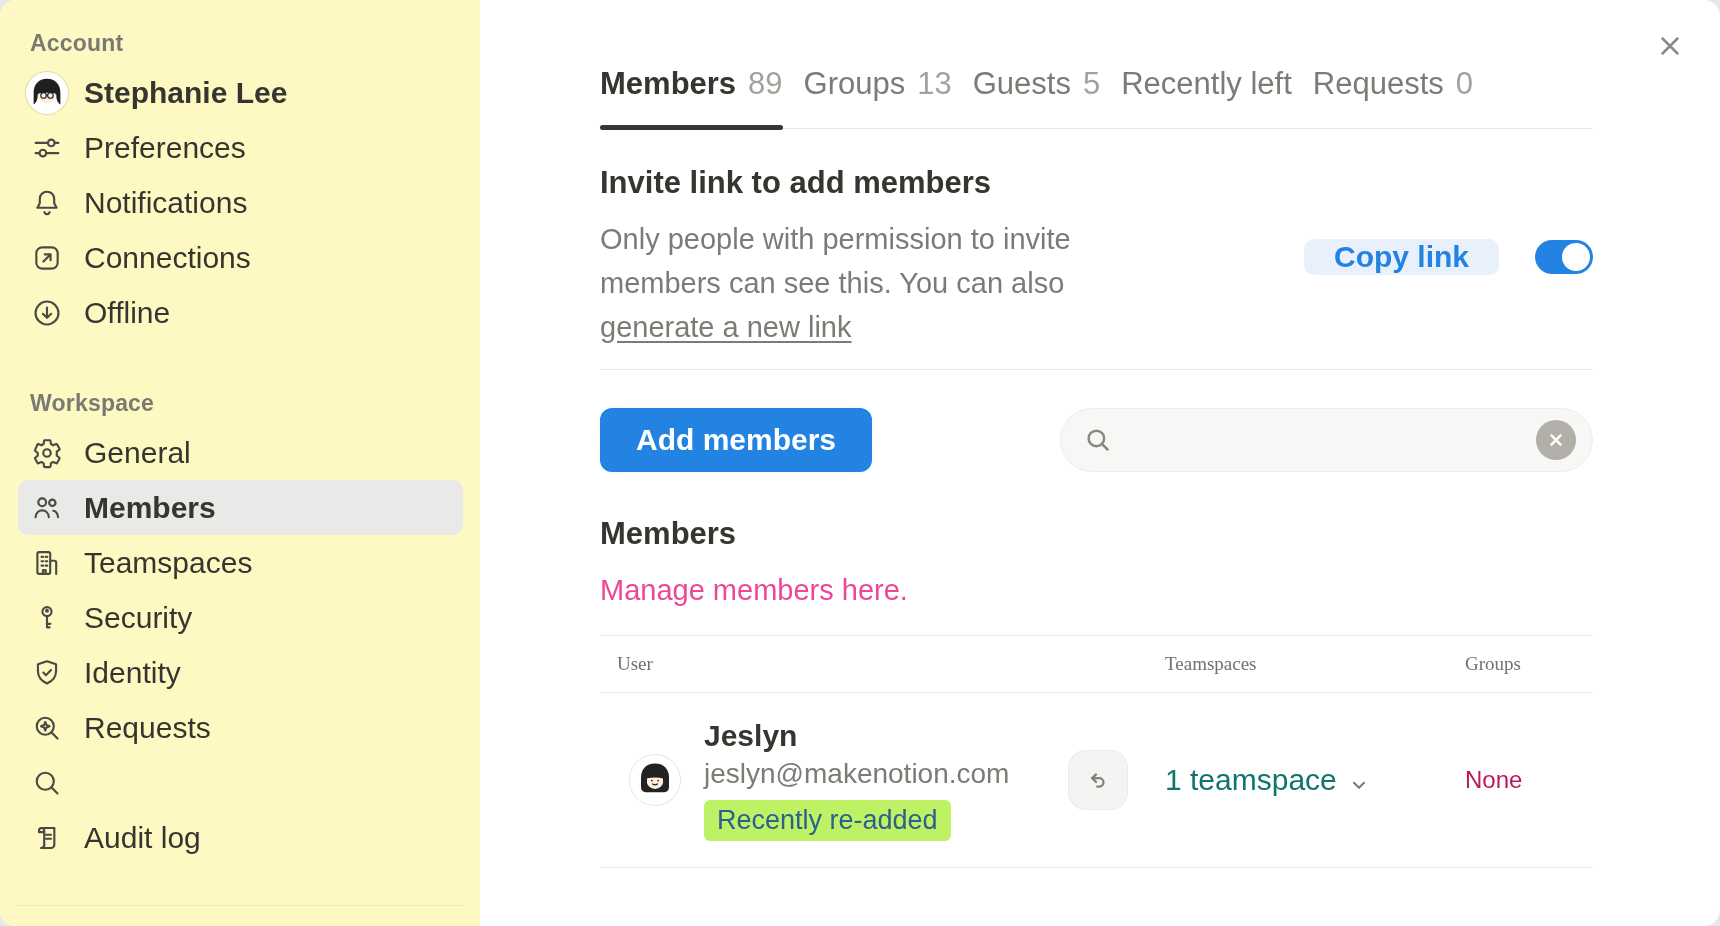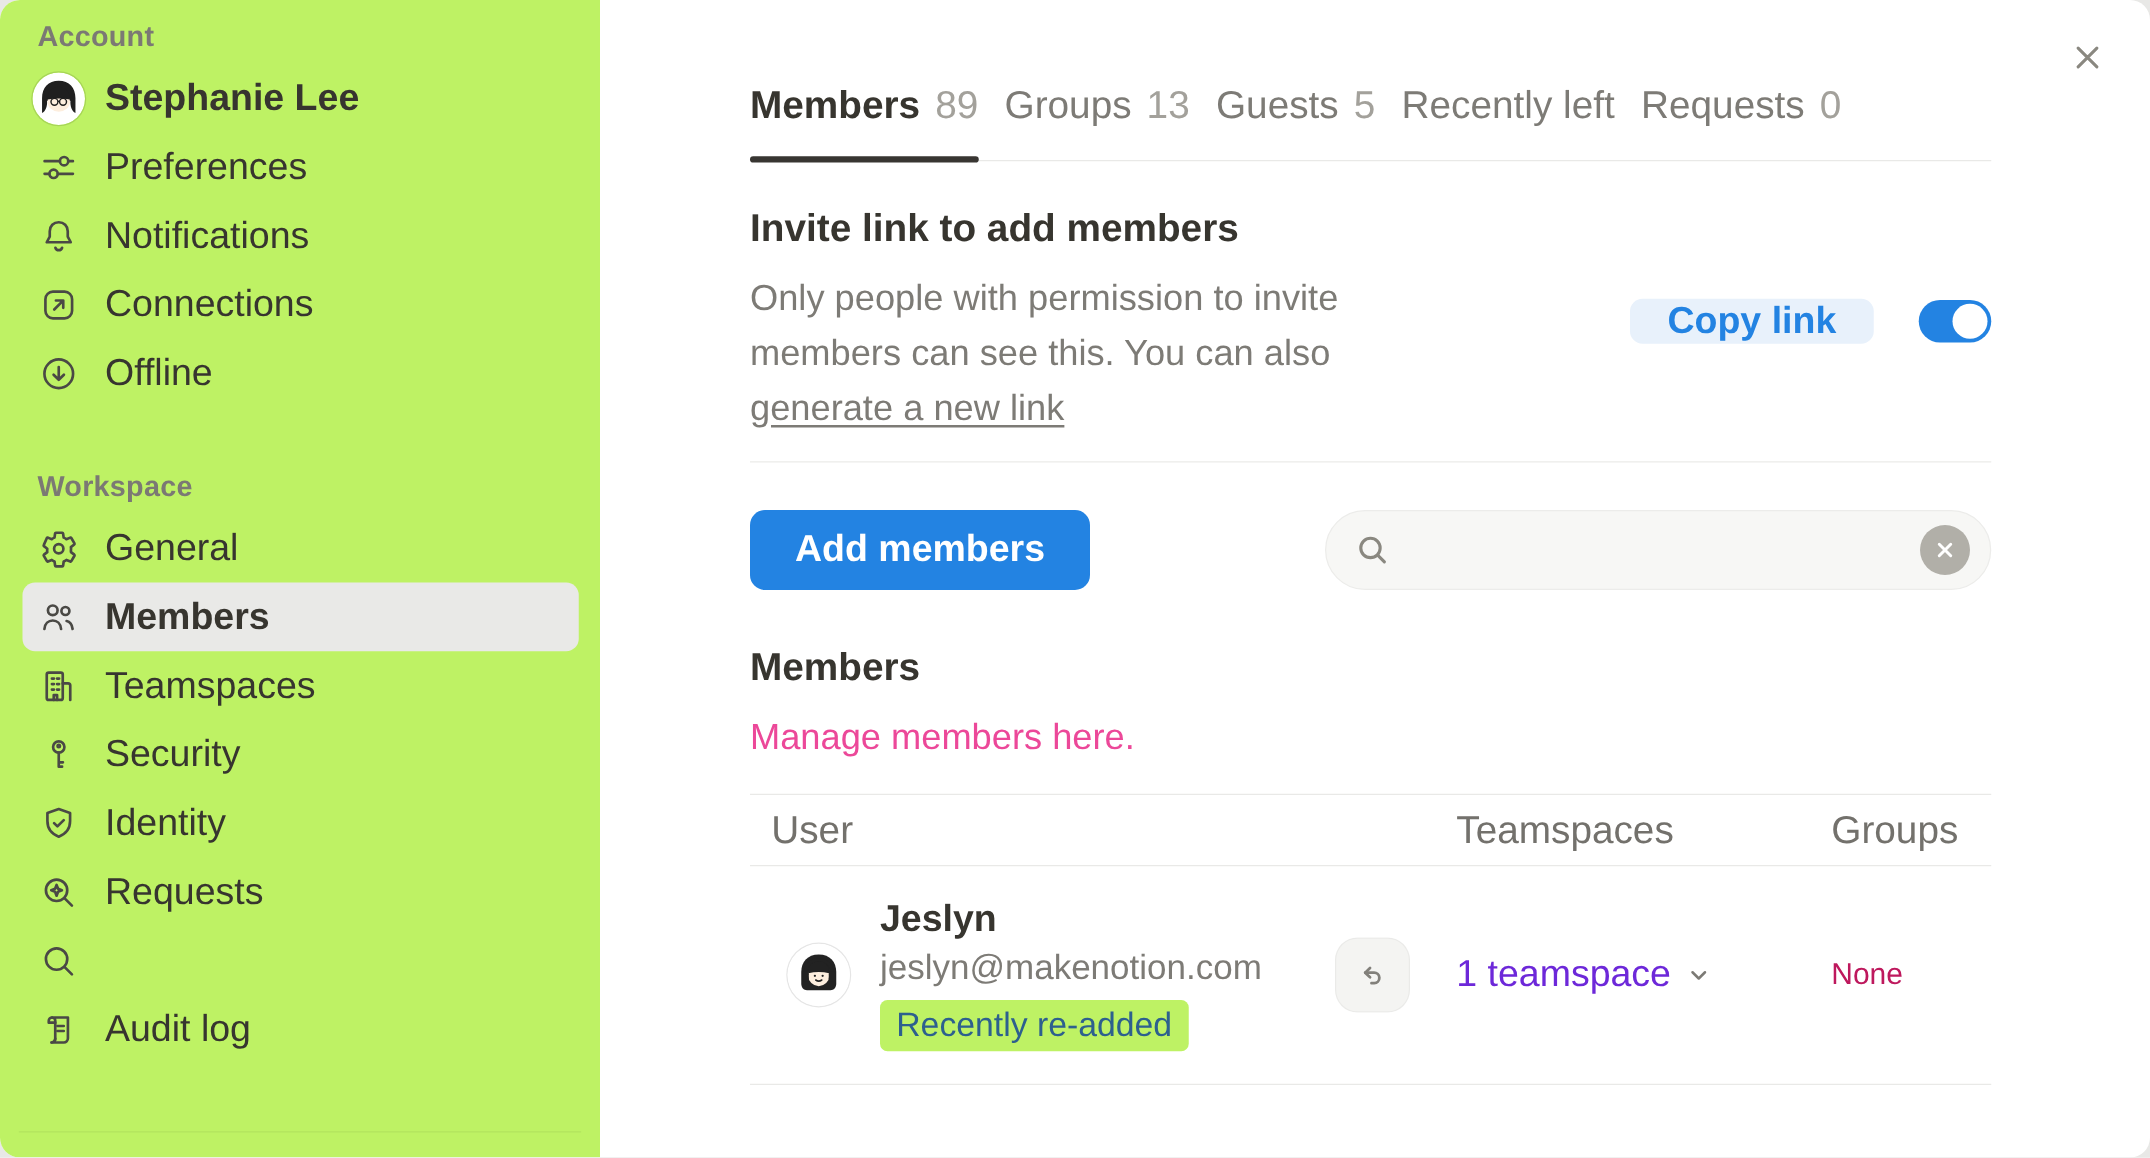--- a/index.html
+++ b/index.html
@@ -4,22 +4,22 @@
 <style>
   html,body{margin:0;padding:0;background:#e8e8e6;}
   *{box-sizing:border-box;}
   .app{
     width:1720px;height:926px;background:#ffffff;position:relative;
     font-family:"Liberation Sans","DejaVu Sans",sans-serif;color:#37352f;
     border-radius:16px;overflow:hidden;display:flex;
   }
   
   .sidebar{
-    width:480px;flex:0 0 480px;background:#bef264;height:100%;
-    padding:16px 17px 0 18px;position:relative;
+    width:480px;flex:0 0 480px;background:#fef9c3;height:100%;
+    padding:30px 17px 0 18px;position:relative;
   }
   .sb-header{
     font-size:23px;font-weight:700;color:#7b7974;padding:0 12px;margin:0 0 8px 0;
     letter-spacing:.2px;
   }
   .sb-header.second{margin-top:50px;}
   .sb-item{
     height:55px;display:flex;align-items:center;gap:20px;padding:0 12px;
     border-radius:10px;font-size:30px;color:#37352f;cursor:pointer;
   }
@@ -72,36 +72,36 @@
     font-family:inherit;color:#37352f;min-width:0;}
   .search-clear{width:40px;height:40px;border-radius:50%;background:#b1afa8;border:none;cursor:pointer;
     display:flex;align-items:center;justify-content:center;flex:0 0 40px;padding:0;}
   .search-clear svg{stroke:#ffffff;stroke-width:2.6;stroke-linecap:round;}
   
   .members-heading{margin-top:44px;font-size:31px;font-weight:700;color:#37352f;}
   .members-sub{margin-top:22px;font-size:29px;color:#ec4899;}
   
   .member-table{margin-top:28px;}
   .t-head{display:flex;align-items:center;height:58px;border-top:1px solid #e9e9e7;border-bottom:1px solid #e9e9e7;
-    font-size:31px;color:#73716c;}
+    font-size:19px;color:#73716c;font-family:Liberation Serif, serif;}
   .col-user{flex:1;display:flex;align-items:center;min-width:0;}
   .t-head .col-user{padding-left:17px;}
   .col-team{width:300px;flex:0 0 300px;display:flex;align-items:center;}
   .col-groups{width:128px;flex:0 0 128px;display:flex;align-items:center;}
   .t-row{display:flex;align-items:center;padding:26px 0;border-bottom:1px solid #e9e9e7;}
   .row-avatar{width:50px;height:50px;border-radius:50%;box-shadow:0 0 0 1px rgba(0,0,0,.1);margin-left:30px;flex:0 0 50px;}
   .user-stack{margin-left:24px;min-width:0;}
   .user-name{font-size:30px;font-weight:700;color:#37352f;}
   .user-email{font-size:28px;color:#7d7b76;margin-top:5px;}
   .user-badge{display:inline-block;margin-top:10px;background:#bef264;color:#2d608e;font-size:27px;
     padding:5px 13px;border-radius:6px;}
   .undo-btn{margin-left:auto;margin-right:37px;width:60px;height:60px;border-radius:18px;background:#f4f4f2;
     border:1px solid rgba(0,0,0,.04);cursor:pointer;display:flex;align-items:center;justify-content:center;flex:0 0 60px;}
   .undo-btn svg{stroke:#82807b;fill:none;stroke-width:1.9;stroke-linecap:round;stroke-linejoin:round;}
-  .team-select{display:flex;align-items:center;gap:10px;font-size:30px;color:#6d28d9;cursor:pointer;}
+  .team-select{display:flex;align-items:flex-end;gap:10px;font-size:30px;color:#0f766e;cursor:pointer;}
   .team-select svg{stroke:#7c7a75;fill:none;stroke-width:2;stroke-linecap:round;stroke-linejoin:round;}
   .groups-none{font-size:24px;color:#be185d;}
 </style>
 </head>
 <body>
 
 <div class="app">
 
   <div class="sidebar">
     <div class="sb-header">Account</div>

